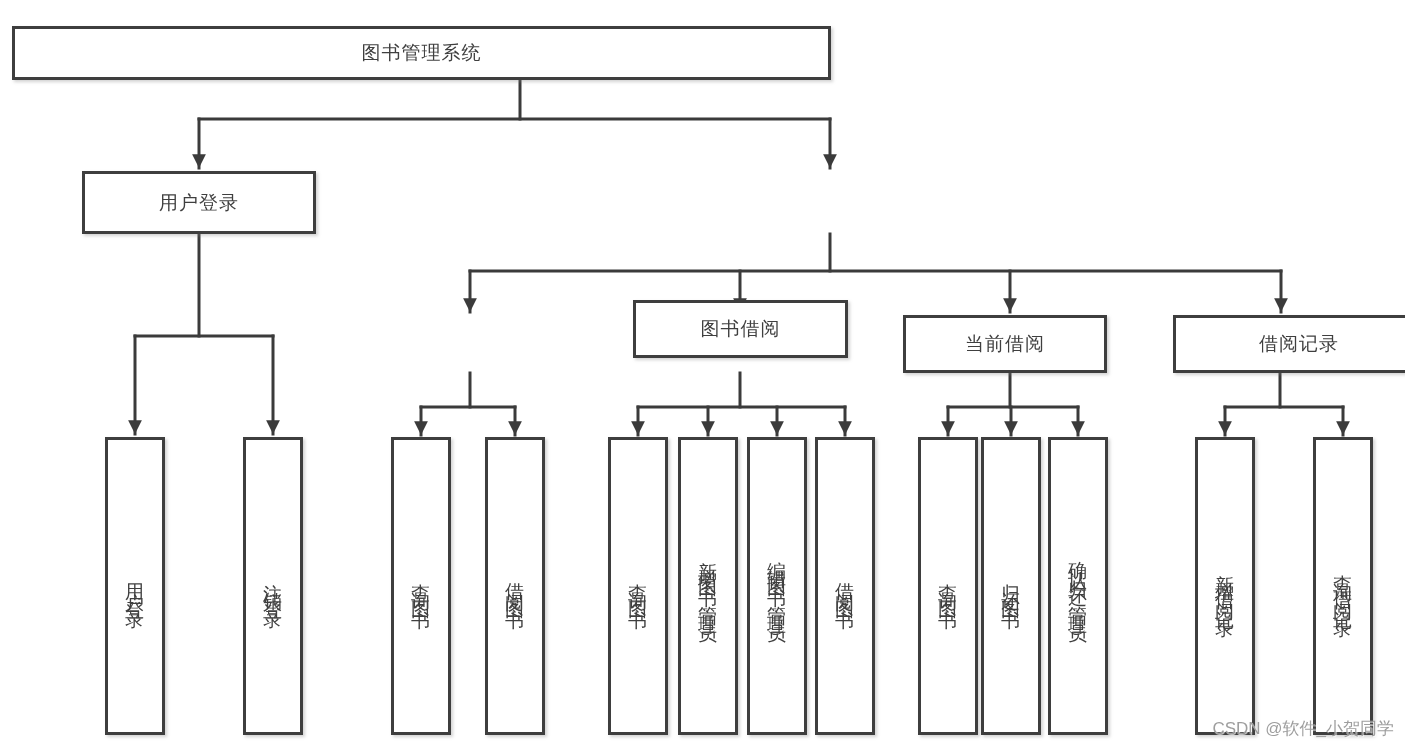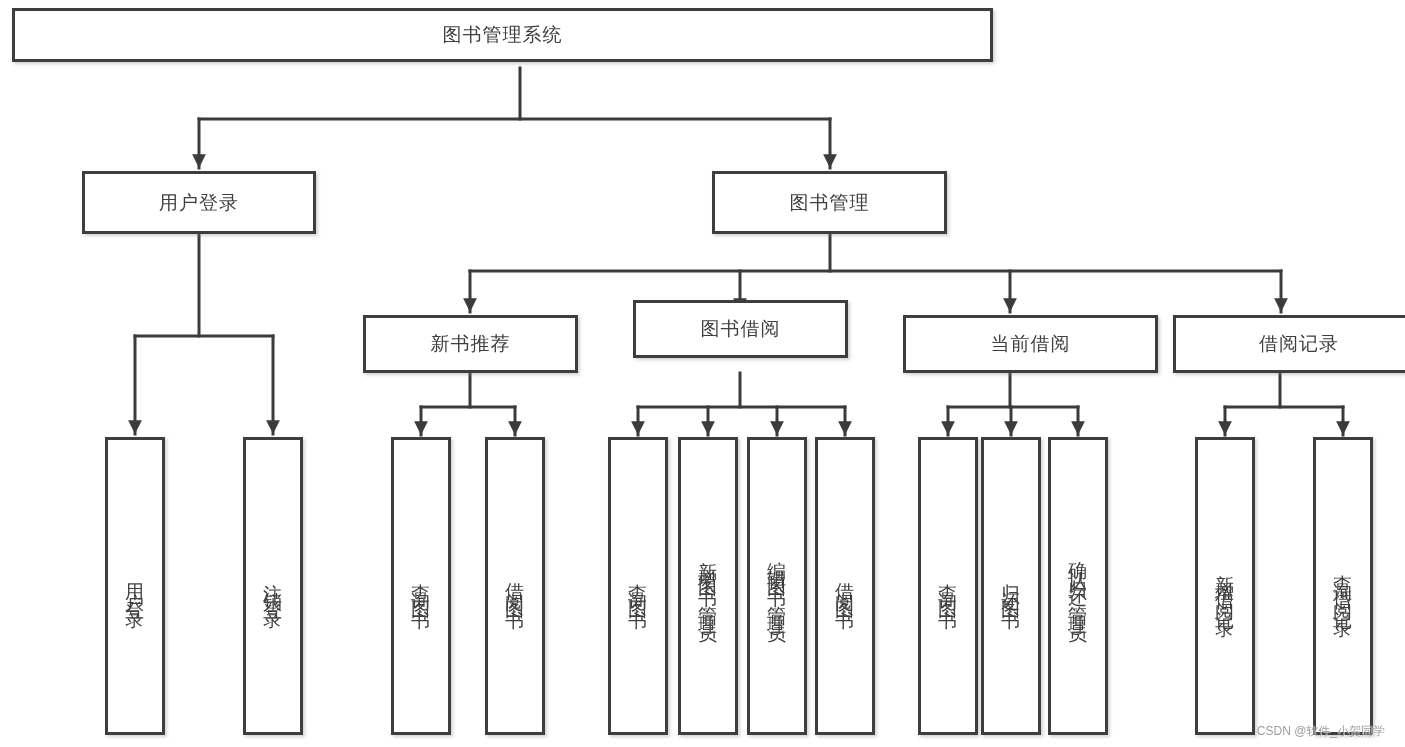--- a/index.html
+++ b/index.html
@@ -27,22 +27,22 @@
   }
   .box.v span{
     writing-mode:vertical-rl;
     text-orientation:mixed;
     font-size:19px;
     letter-spacing:9px;
     line-height:1;
   }
   .wm{
     position:absolute;
-    right:20px;bottom:7px;
-    font-size:12px;
+    right:11px;bottom:7px;
+    font-size:17px;
     color:#9e9e9e;
     text-shadow:1px 1px 1px rgba(255,255,255,0.8);
     white-space:nowrap;
   }
 </style>
 </head>
 <body>
 
 <div class="canvas">
 
@@ -87,38 +87,32 @@
     <line x1="948" y1="407" x2="948" y2="435" marker-end="url(#arw)"></line>
     <line x1="1011" y1="407" x2="1011" y2="435" marker-end="url(#arw)"></line>
     <line x1="1078" y1="407" x2="1078" y2="435" marker-end="url(#arw)"></line>
 
     <polyline points="1280,373 1280,407"></polyline>
     <polyline points="1225,407 1343,407"></polyline>
     <line x1="1225" y1="407" x2="1225" y2="435" marker-end="url(#arw)"></line>
     <line x1="1343" y1="407" x2="1343" y2="435" marker-end="url(#arw)"></line>
   </svg>
 
-  <div class="box h" style="left:12px;top:8px;width:981px;height:54px">
+  <div class="box h" style="left:12px;top:26px;width:819px;height:54px">
     <span>图书管理系统</span>
   </div>
 
   <div class="box h" style="left:82px;top:171px;width:234px;height:63px">
     <span>用户登录</span>
   </div>
-  <div class="box h" style="left:712px;top:171px;width:235px;height:63px">
-    <span>图书管理</span>
-  </div>
 
-  <div class="box h" style="left:363px;top:315px;width:215px;height:58px">
-    <span>新书推荐</span>
-  </div>
   <div class="box h" style="left:633px;top:300px;width:215px;height:58px">
     <span>图书借阅</span>
   </div>
-  <div class="box h" style="left:903px;top:315px;width:255px;height:58px">
+  <div class="box h" style="left:903px;top:315px;width:204px;height:58px">
     <span>当前借阅</span>
   </div>
   <div class="box h" style="left:1173px;top:315px;width:252px;height:58px">
     <span>借阅记录</span>
   </div>
 
   <div class="box v" style="left:105px;top:437px;width:60px;height:298px">
     <span>用户登录</span>
   </div>
   <div class="box v" style="left:243px;top:437px;width:60px;height:298px">

